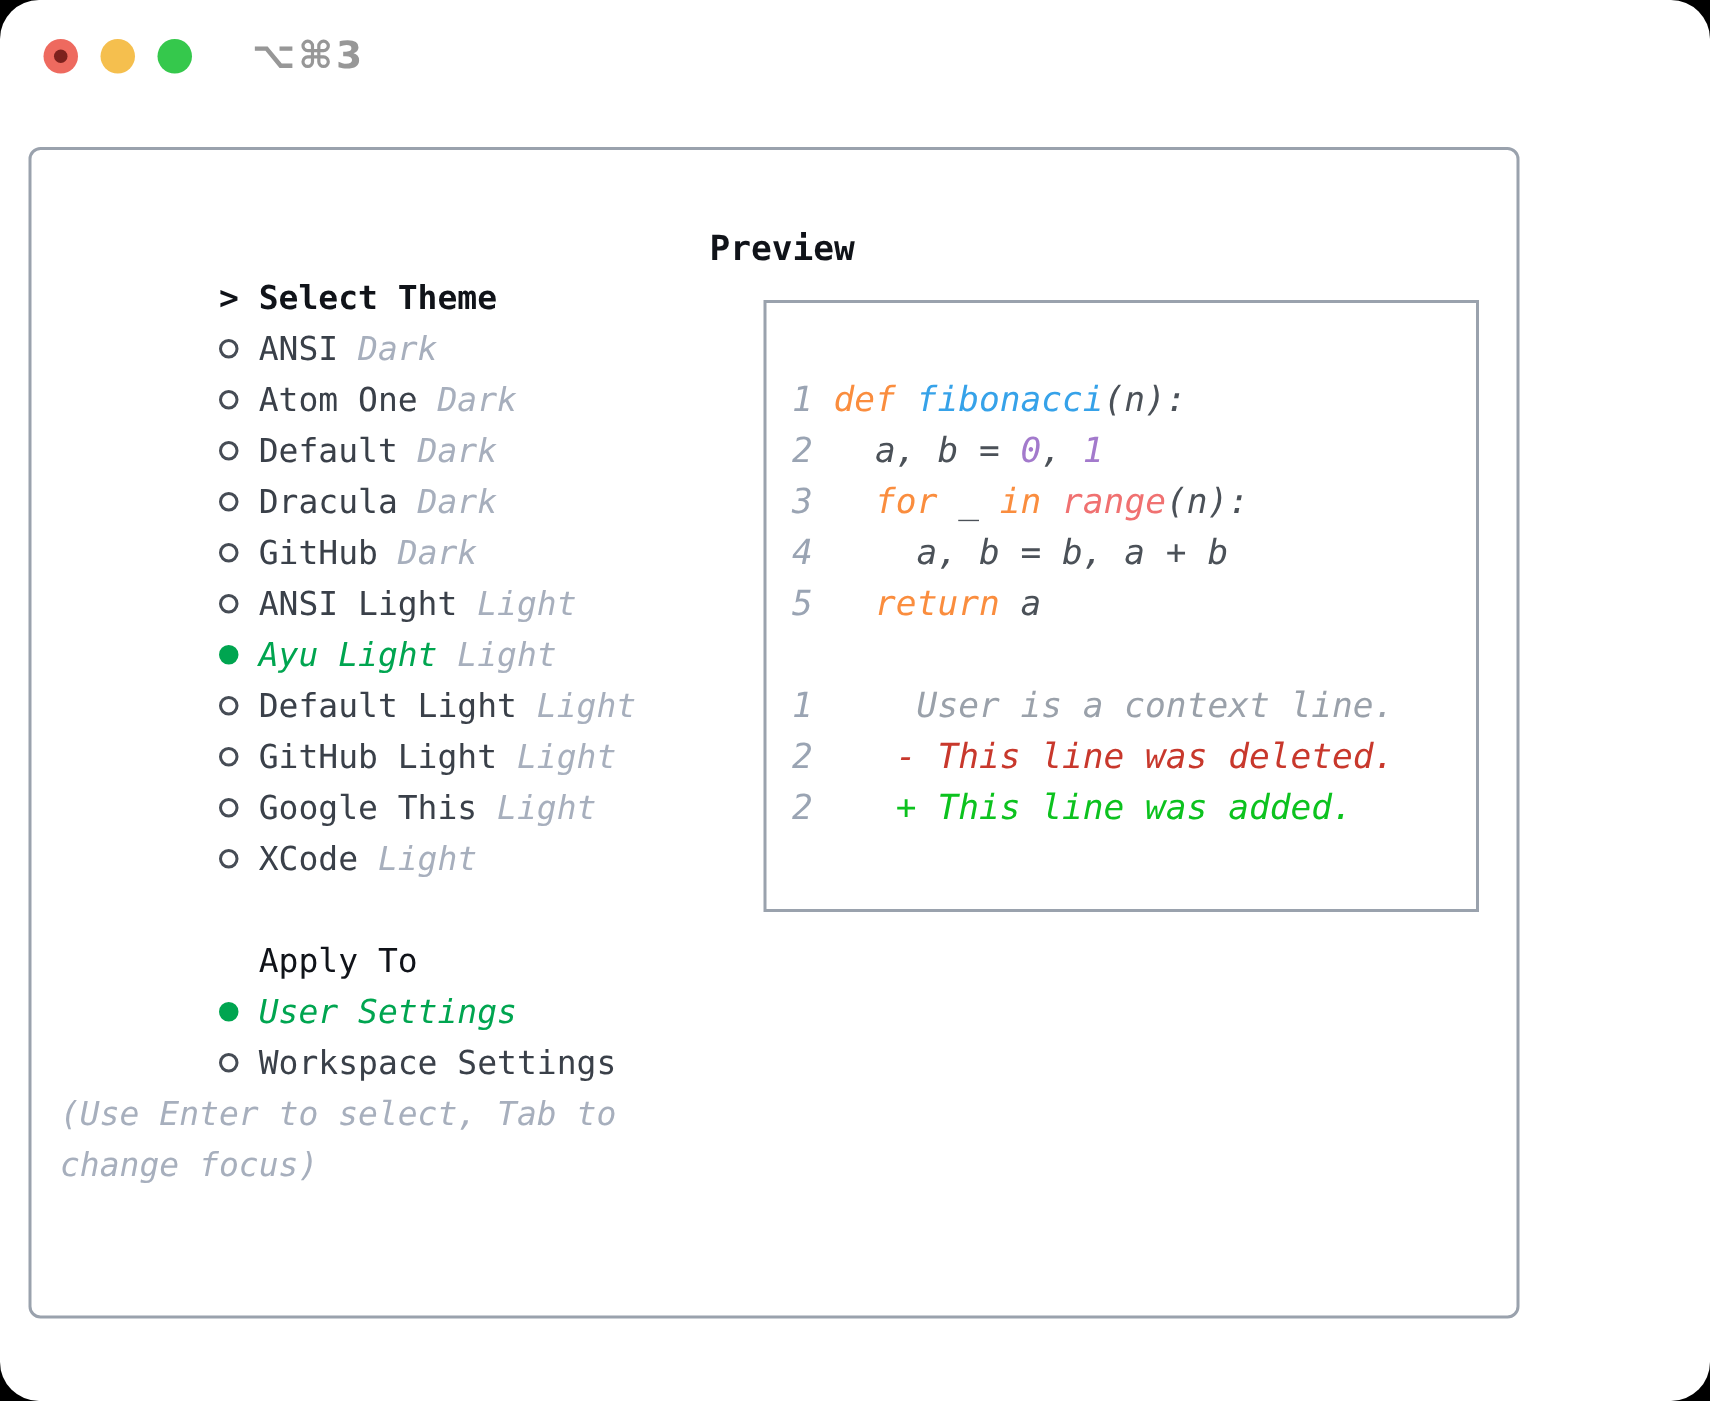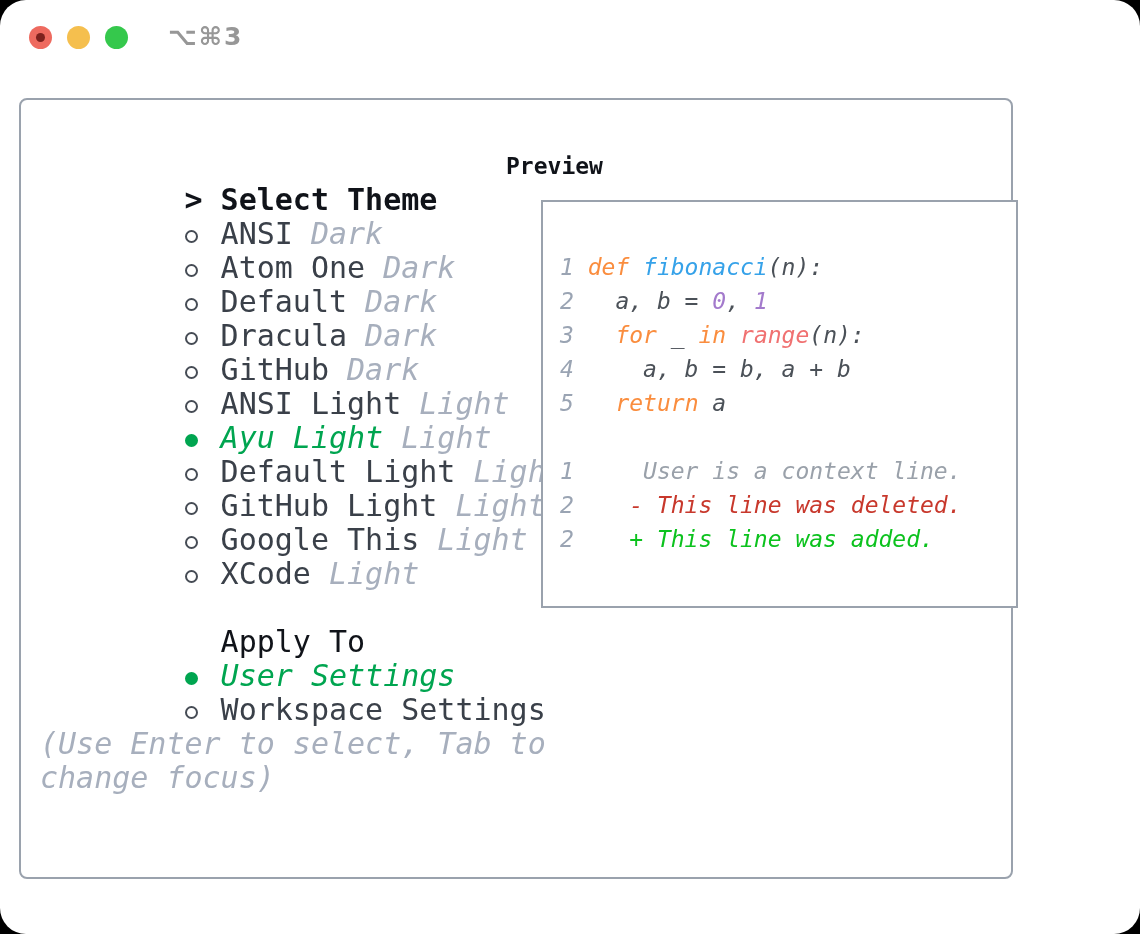--- a/index.html
+++ b/index.html
@@ -38,43 +38,43 @@
   .win-title{
     position:absolute;left:168px;top:22px;
     font-family:"DejaVu Sans",sans-serif;
     font-size:25px;font-weight:700;color:#979797;letter-spacing:2px;
   }
   
   .panel{
     position:absolute;left:19px;top:98px;width:994px;height:781px;
     border:2px solid var(--border);border-radius:8px;background:#fff;
   }
-  .row{height:34px;line-height:34px;font-size:30px;white-space:pre;color:var(--name);}
+  .row{height:34px;line-height:34px;font-size:22px;white-space:pre;color:var(--name);}
   .left-col{position:absolute;left:19px;top:49px;}
   .marker{display:inline-block;width:2ch;}
   .focus-caret{font-weight:bold;color:var(--ink);}
   .header-label{font-weight:bold;color:var(--ink);}
   .circle{
     display:inline-block;width:13px;height:13px;border:2px solid #464c55;
     border-radius:50%;vertical-align:1px;
   }
   .sel .circle{background:var(--sel);border-color:var(--sel);}
   .sel .name{color:var(--sel);font-style:italic;}
   .variant{font-style:italic;color:var(--muted);margin-left:1ch;}
   .apply-label{color:var(--ink);}
   .hint{font-style:italic;color:var(--muted);}
   
   .preview-title{
-    position:absolute;left:485px;top:49px;height:34px;line-height:34px;
+    position:absolute;left:452px;top:49px;height:34px;line-height:34px;
     font-size:23px;font-weight:bold;color:var(--ink);
   }
   .preview-box{
     position:absolute;left:488px;top:100px;width:477px;height:408px;
     border:2px solid var(--border);background:#fff;
-    padding:48px 0 0 17px;font-style:italic;margin-left:32px;
+    padding:48px 0 0 17px;font-style:italic;
   }
   .cline{height:34px;line-height:34px;font-size:23px;white-space:pre;}
   .ln{display:inline-block;width:2ch;color:var(--lnum);}
   .tok-pl{color:var(--code);}
   .tok-kw{color:var(--kw);}
   .tok-fn{color:var(--fn);}
   .tok-call{color:var(--call);}
   .tok-num{color:var(--numc);}
   .tok-ctx{color:var(--ctx);}
   .tok-del{color:var(--del);text-align:right;}

